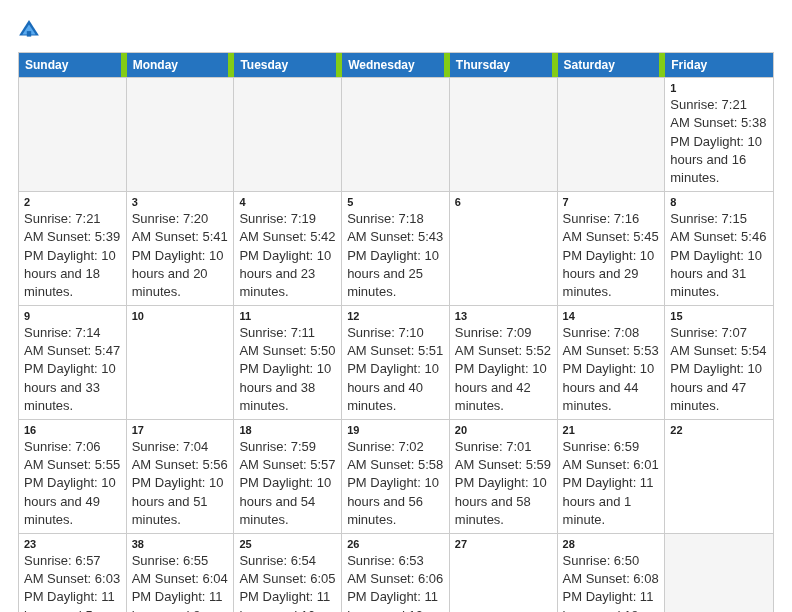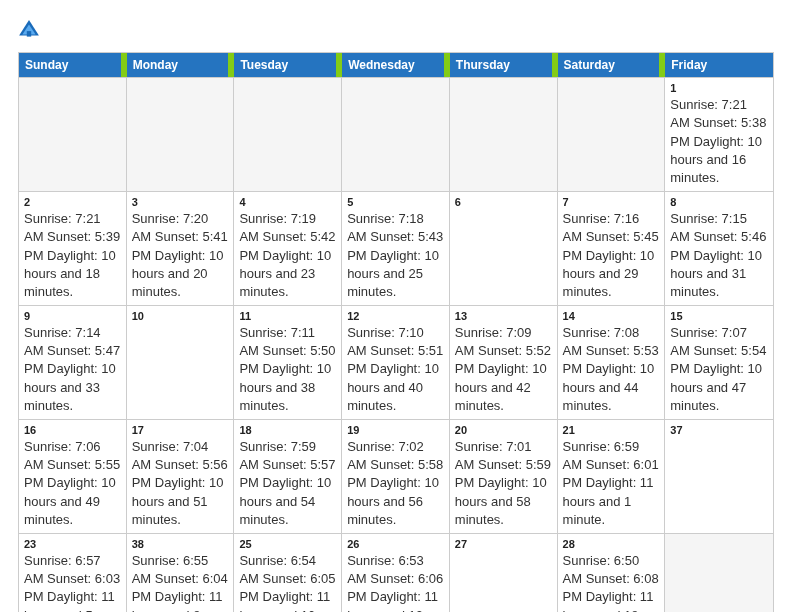--- a/index.html
+++ b/index.html
@@ -267,21 +267,21 @@
 Sunset: 5:59 PM
 Daylight: 10 hours and 58 minutes.</div>
           </div>
           <div class="cal-cell">
             <div class="day-num">21</div>
             <div class="day-info">Sunrise: 6:59 AM
 Sunset: 6:01 PM
 Daylight: 11 hours and 1 minute.</div>
           </div>
           <div class="cal-cell">
-            <div class="day-num">37</div>
+            <div class="day-num">22</div>
           </div>
         </div>
         <div class="cal-row">
           <div class="cal-cell">
             <div class="day-num">23</div>
             <div class="day-info">Sunrise: 6:57 AM
 Sunset: 6:03 PM
 Daylight: 11 hours and 5 minutes.</div>
           </div>
           <div class="cal-cell">

